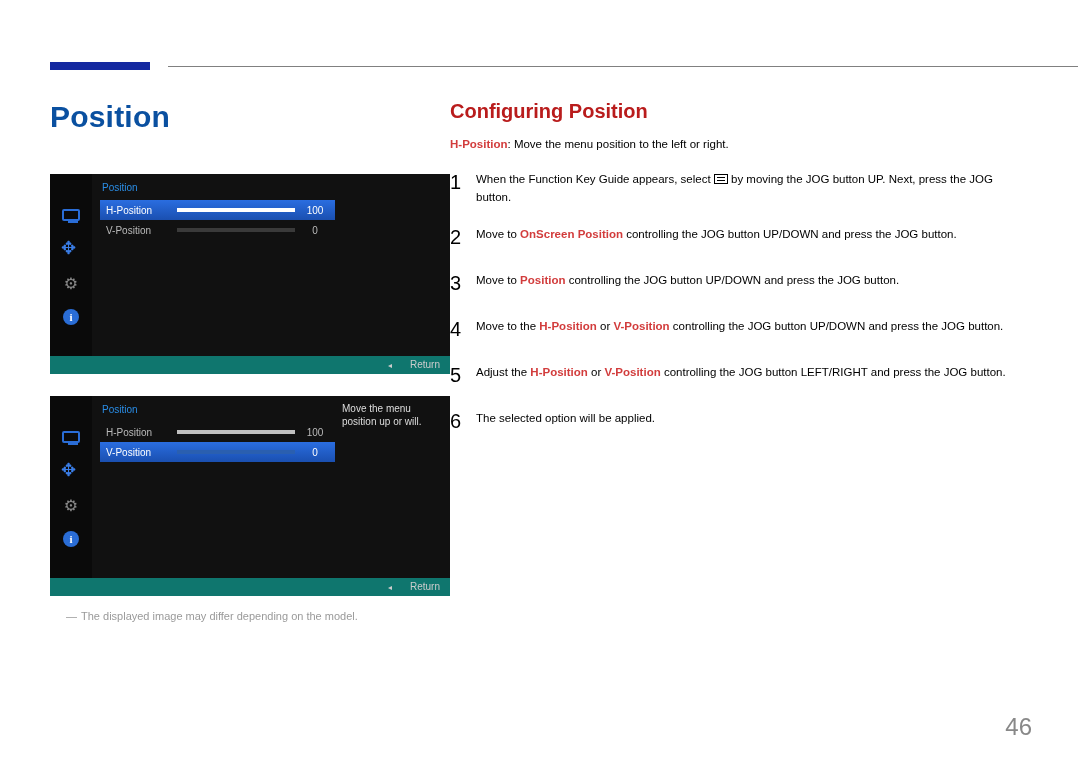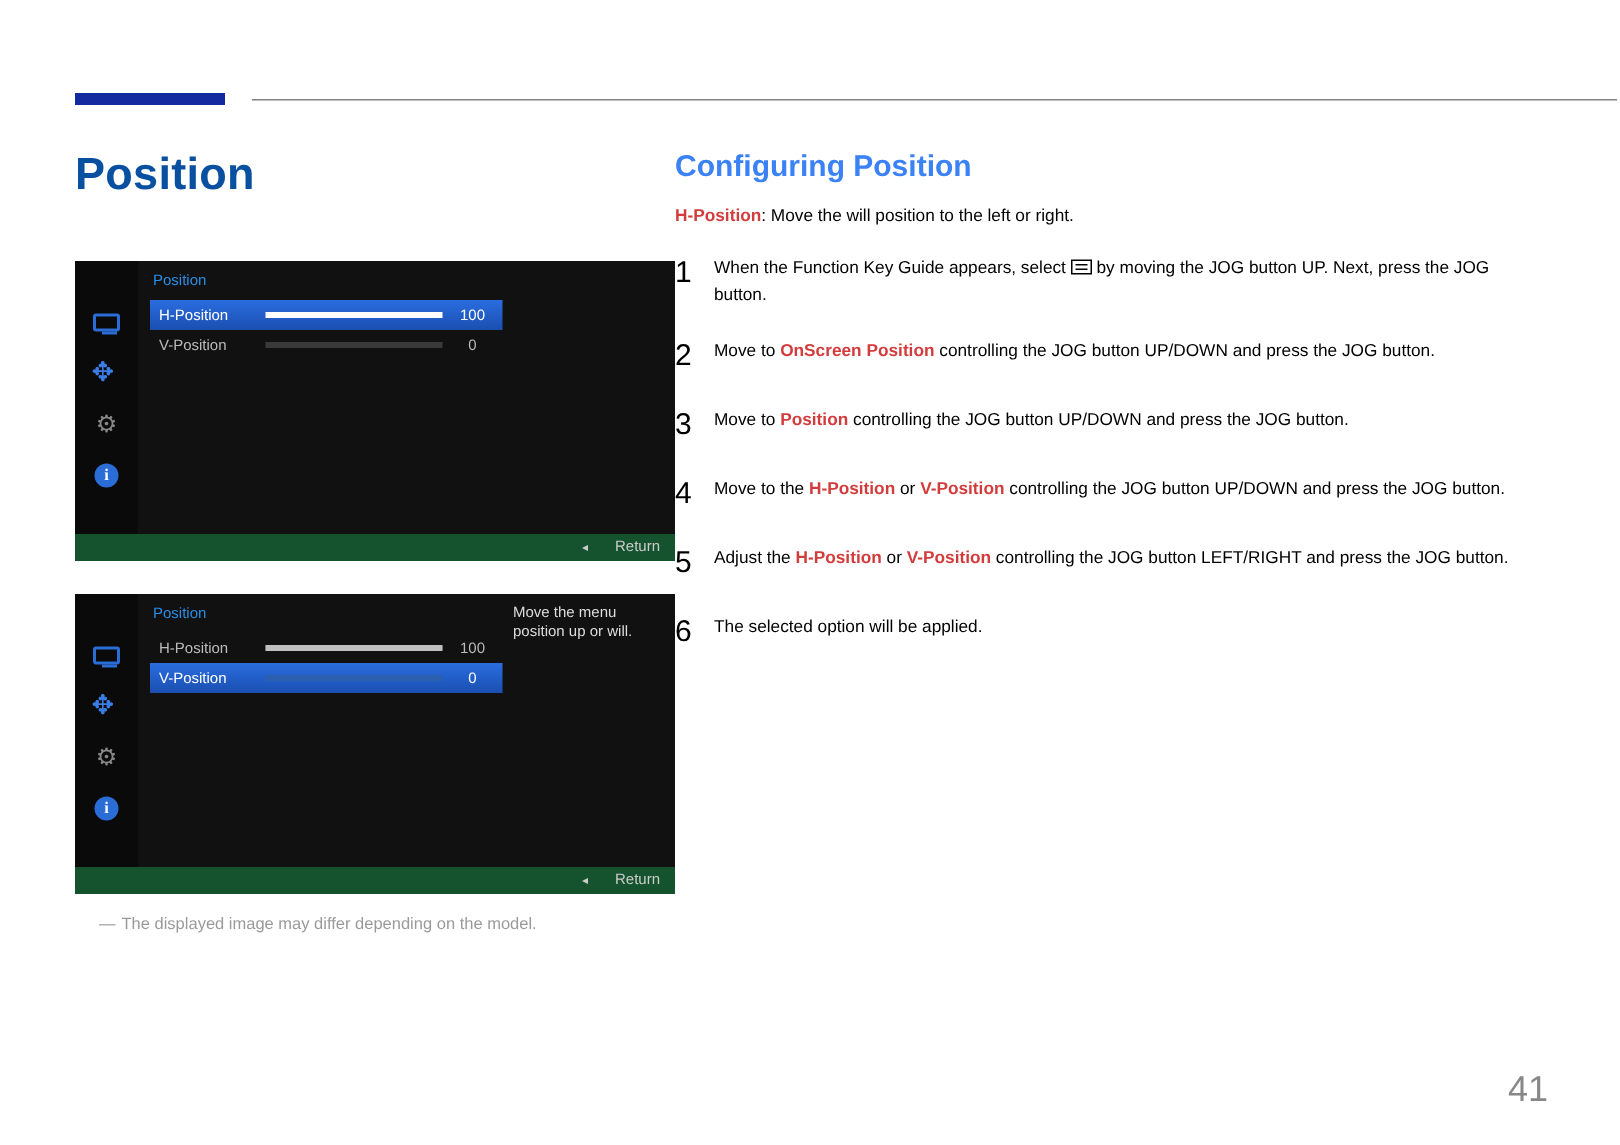--- a/index.html
+++ b/index.html
@@ -96,21 +96,21 @@
   .osd .row.sel .bar { background:#2a5fb0; }
   .osd .row .bar .fill { position:absolute;left:0;top:0;bottom:0;background:#c0c0c0; }
   .osd .row.sel .bar .fill { background:#fff; }
   .osd .row .val { width:28px; text-align:center; }
   .osd .desc {
     position:absolute; right:8px; top:6px; width:100px;
     color:#ddd; font-size:10px; line-height:1.3;
   }
   .osd .footer {
     position:absolute; left:0; right:0; bottom:0; height:18px;
-    background:#14532d;
+    background:#0f766e;
     text-align:right; color:#ccc; font-size:10px;
     padding-right:10px; line-height:18px;
   }
   .osd .footer .tri { display:inline-block; margin-right:18px; font-size:8px;}
 
   .footnote {
     margin-top: 14px;
     font-size: 11px;
     color: #9a9a9a;
     margin-left: 16px;
@@ -120,21 +120,21 @@
   
   .right-col {
     position: absolute;
     left: 450px;
     top: 100px;
     width: 580px;
   }
   .sub-title {
     font-size: 20px;
     font-weight: bold;
-    color: #3b82f6;
+    color: #b91c1c;
     margin-bottom: 12px;
   }
   .defs { font-size: 11.5px; line-height: 1.6; margin-bottom: 14px; }
   .defs .hl { color:#d23c3c; font-weight:bold; }
   .steps { }
   .step { display:flex; align-items:flex-start; margin-bottom: 16px; font-size:11.5px; line-height:1.5;}
   .step .num { width:26px; font-size:20px; font-weight:300; color:#000; font-family: "Segoe UI Light", Arial, sans-serif; }
   .step .txt { flex:1; padding-top:4px; }
   .hl-red { color:#d23c3c; font-weight:bold; }
   .icon-menu {
@@ -231,21 +231,21 @@
   </div>
 
   <div class="footnote">
     <span class="dash">―</span><span>The displayed image may differ depending on the model.</span>
   </div>
 </div>
 
 <div class="right-col">
   <div class="sub-title">Configuring Position</div>
   <div class="defs">
-    <div><span class="hl">H-Position</span><span>: Move the will position to the left or right.</span></div>
+    <div><span class="hl">H-Position</span><span>: Move the menu position to the left or right.</span></div>
   </div>
   <div class="steps" id="steps">
       <div class="step">
         <div class="num">1</div>
         <div class="txt">When the Function Key Guide appears, select <span class="icon-menu"></span> by moving the JOG button UP. Next, press the JOG button.</div>
       </div>
       <div class="step">
         <div class="num">2</div>
         <div class="txt">Move to <span class="hl-red">OnScreen Position</span> controlling the JOG button UP/DOWN and press the JOG button.</div>
       </div>
@@ -261,13 +261,13 @@
         <div class="num">5</div>
         <div class="txt">Adjust the <span class="hl-red">H-Position</span> or <span class="hl-red">V-Position</span> controlling the JOG button LEFT/RIGHT and press the JOG button.</div>
       </div>
       <div class="step">
         <div class="num">6</div>
         <div class="txt">The selected option will be applied.</div>
       </div>
     </div>
 </div>
 
-<div class="page-num">41</div>
+<div class="page-num">46</div>
 
 </body></html>

